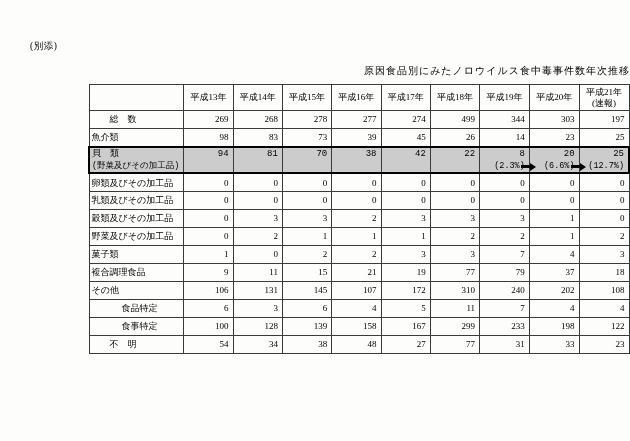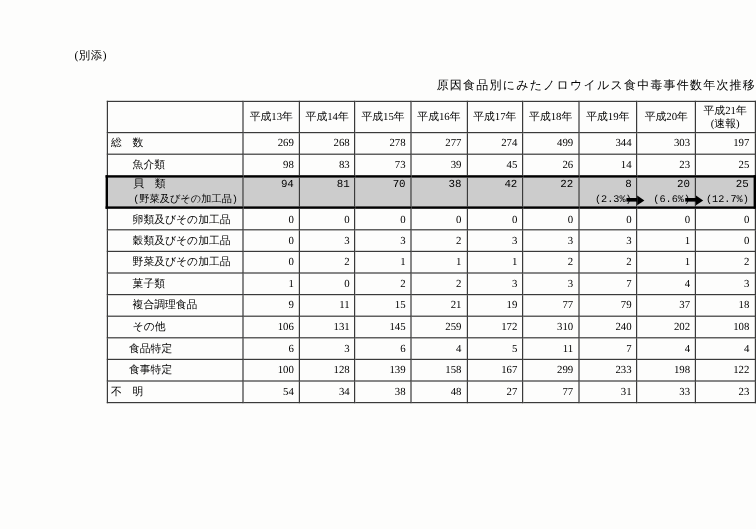--- a/index.html
+++ b/index.html
@@ -7,43 +7,43 @@
   body {
     background:#fdfdfc;
     font-family:"Liberation Serif","DejaVu Serif",serif;
     color:#000;
     position:relative;
     overflow:hidden;
   }
   .page { position:absolute; inset:0; }
   .attachment {
     position:absolute; left:30px; top:40px;
-    font-size:9.5px; letter-spacing:0.5px;margin-left:32px;
+    font-size:9.5px; letter-spacing:0.5px;
   }
   .doc-title {
     position:absolute; top:64px; left:0; width:100%;
     text-align:right; font-size:10px; letter-spacing:1px;
   }
   .table-wrap { position:absolute; left:88px; top:84px; }
   table { border-collapse:collapse; table-layout:fixed; }
   col.label-col { width:66px; }
   col.year-col  { width:50px; }
   th, td {
     border:1px solid #3a3a3a;
     font-size:9px; font-weight:normal;
     padding:0 4px; height:18px;
     vertical-align:middle;
     line-height:1.35;
   }
   thead th { text-align:center; height:26px; line-height:1.15; }
   td.num { text-align:right; }
   td.label { text-align:left; white-space:nowrap; }
-  td.indent-0 { padding-left:3px; }
-  td.indent-1 { padding-left:21px; }
-  td.indent-2 { padding-left:18px; }
+  td.indent-0 { padding-left:20px; }
+  td.indent-1 { padding-left:2px; }
+  td.indent-2 { padding-left:32px; }
   tr.highlight td { background:var(--hl,#cccccc); }
   tr.highlight td {
     border-top:2px solid #000;
     border-bottom:2px solid #000;
     font-family:Liberation Mono, monospace;
   }
   tr.highlight td:first-child { border-left:2px solid #000; }
   tr.highlight td:last-child  { border-right:2px solid #000; }
   .sub { font-size:8.5px; line-height:1.5; }
   .subcell { position:relative; }
@@ -233,20 +233,52 @@
             </td>
             <td class="num">
               <div>0</div>
             </td>
             <td class="num">
               <div>0</div>
             </td>
           </tr>
           <tr>
             <td class="label indent-1">
+              <div>乳類及びその加工品</div>
+            </td>
+            <td class="num">
+              <div>0</div>
+            </td>
+            <td class="num">
+              <div>0</div>
+            </td>
+            <td class="num">
+              <div>0</div>
+            </td>
+            <td class="num">
+              <div>0</div>
+            </td>
+            <td class="num">
+              <div>0</div>
+            </td>
+            <td class="num">
+              <div>0</div>
+            </td>
+            <td class="num">
+              <div>0</div>
+            </td>
+            <td class="num">
+              <div>0</div>
+            </td>
+            <td class="num">
+              <div>0</div>
+            </td>
+          </tr>
+          <tr>
+            <td class="label indent-1">
               <div>穀類及びその加工品</div>
             </td>
             <td class="num">
               <div>0</div>
             </td>
             <td class="num">
               <div>3</div>
             </td>
             <td class="num">
               <div>3</div>
@@ -373,21 +405,21 @@
             <td class="num">
               <div>106</div>
             </td>
             <td class="num">
               <div>131</div>
             </td>
             <td class="num">
               <div>145</div>
             </td>
             <td class="num">
-              <div>259</div>
+              <div>107</div>
             </td>
             <td class="num">
               <div>172</div>
             </td>
             <td class="num">
               <div>310</div>
             </td>
             <td class="num">
               <div>240</div>
             </td>

